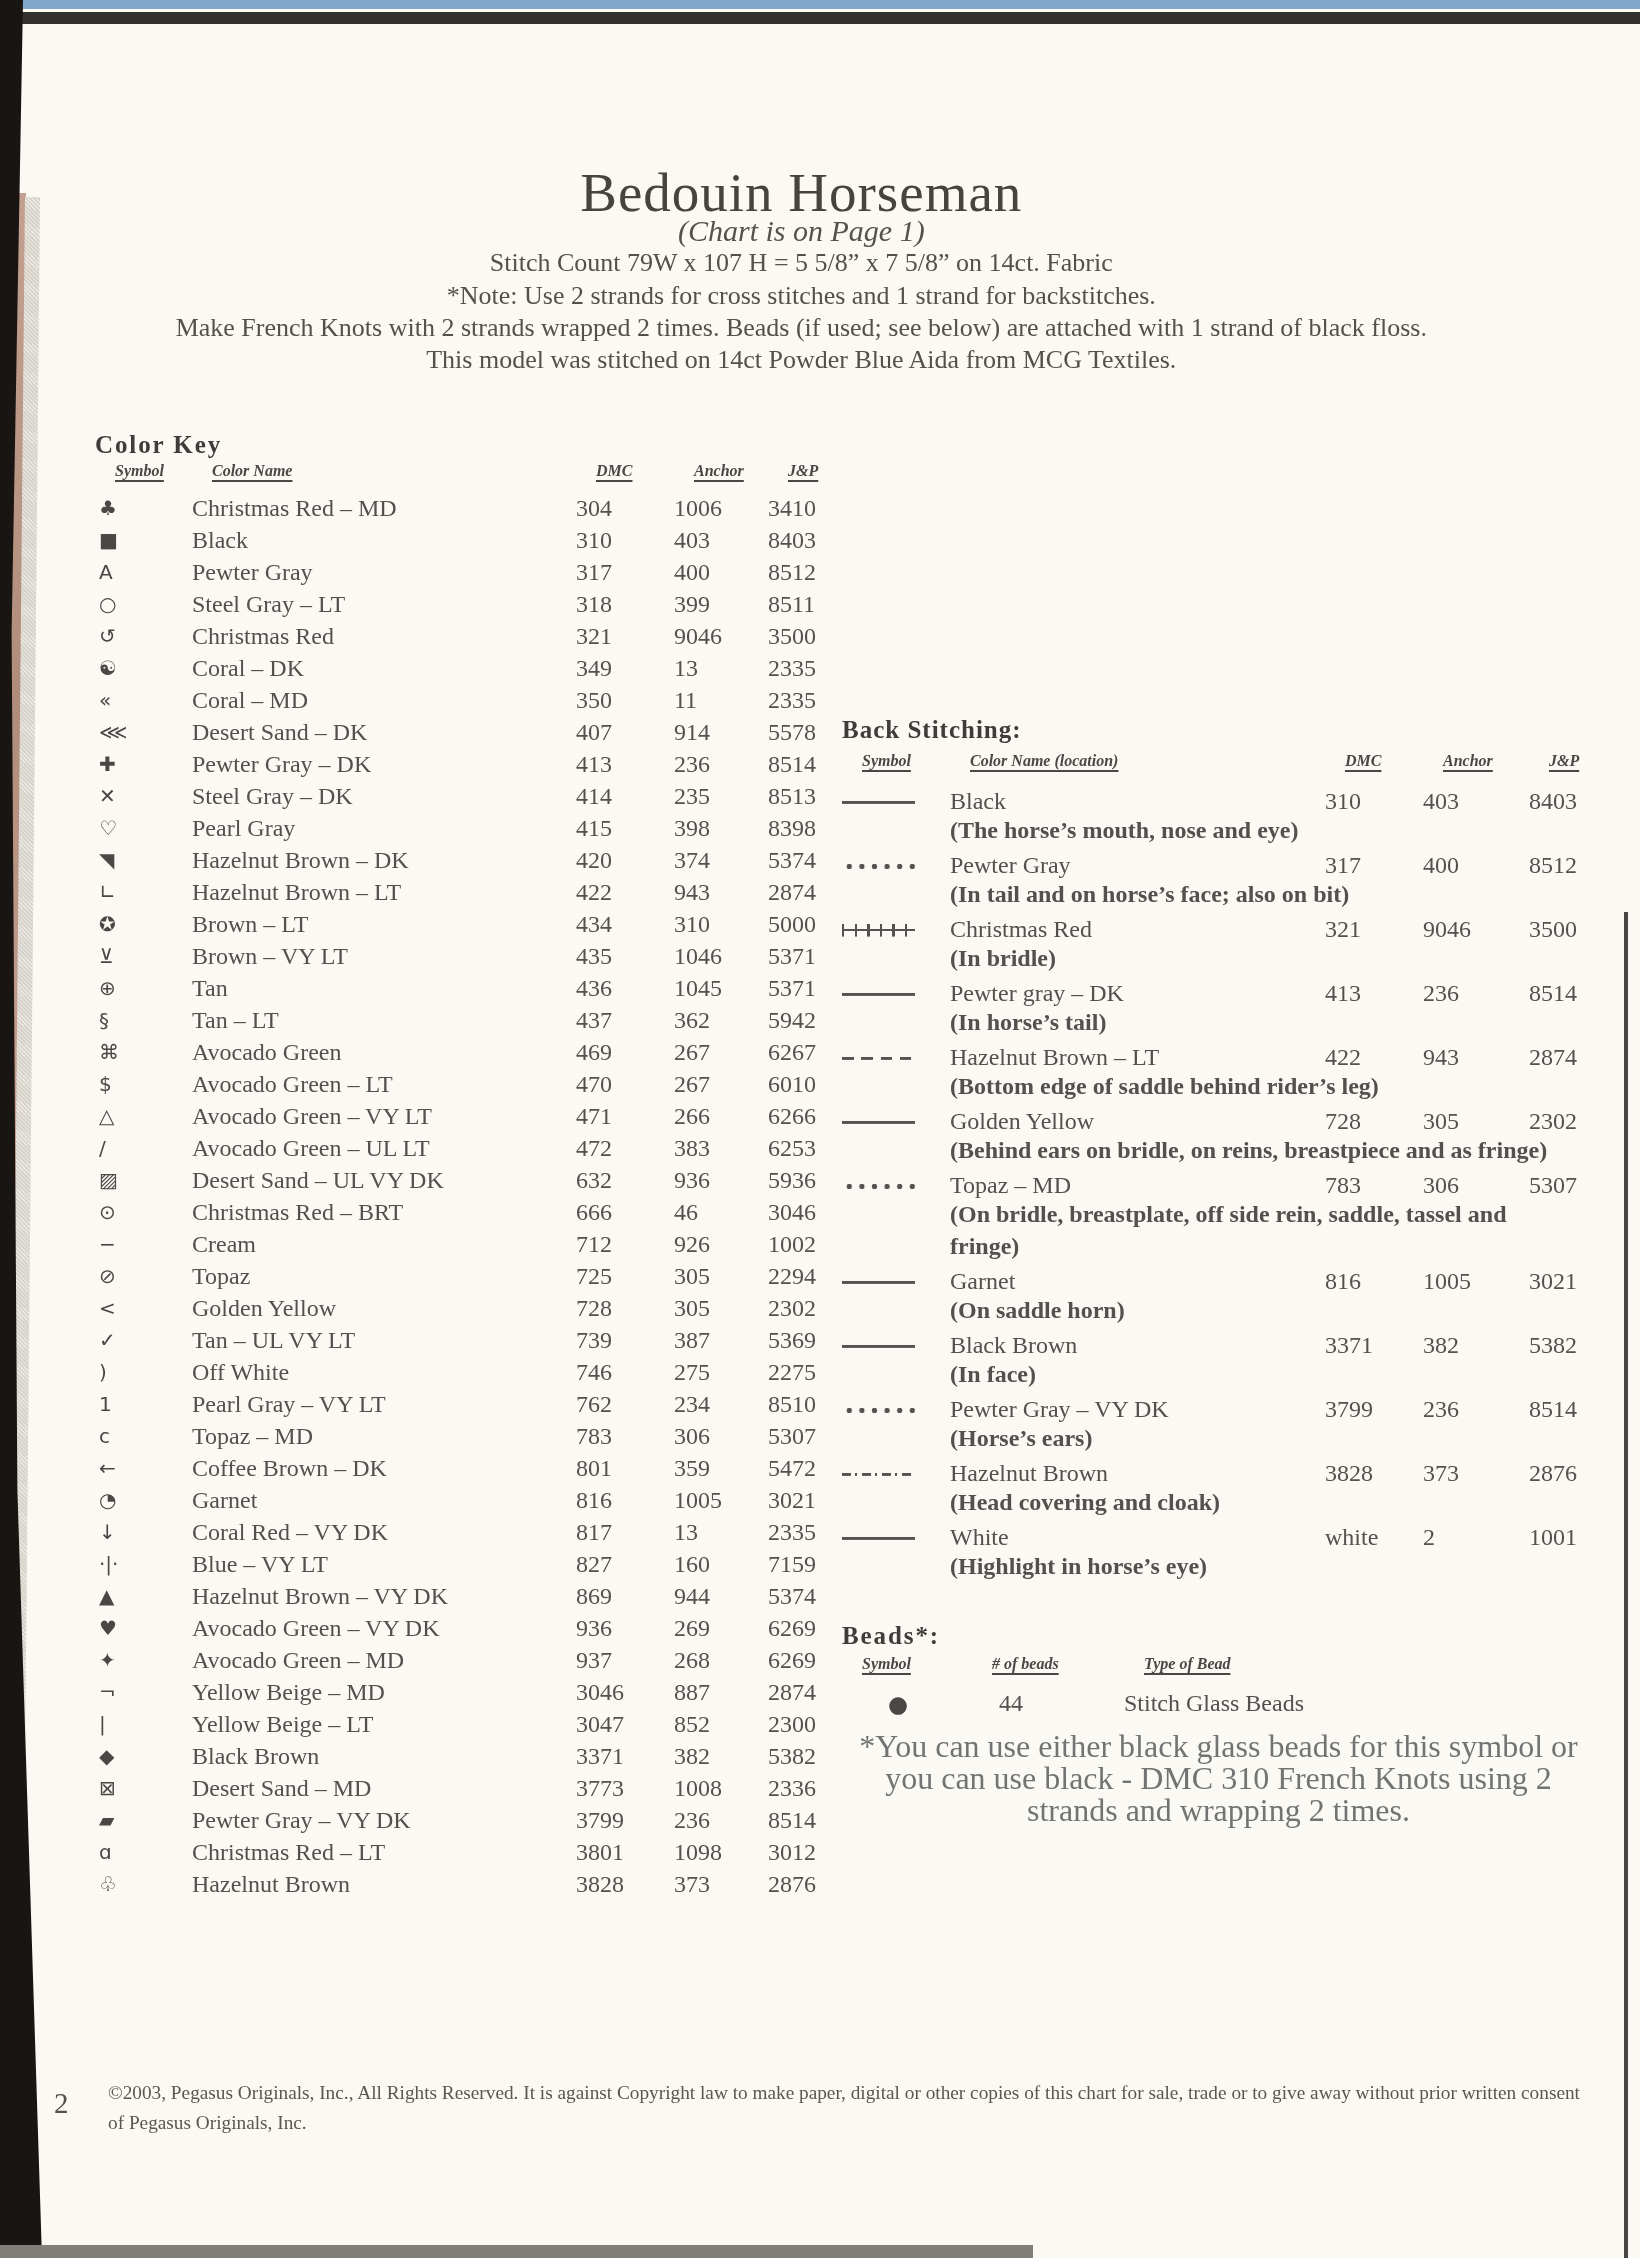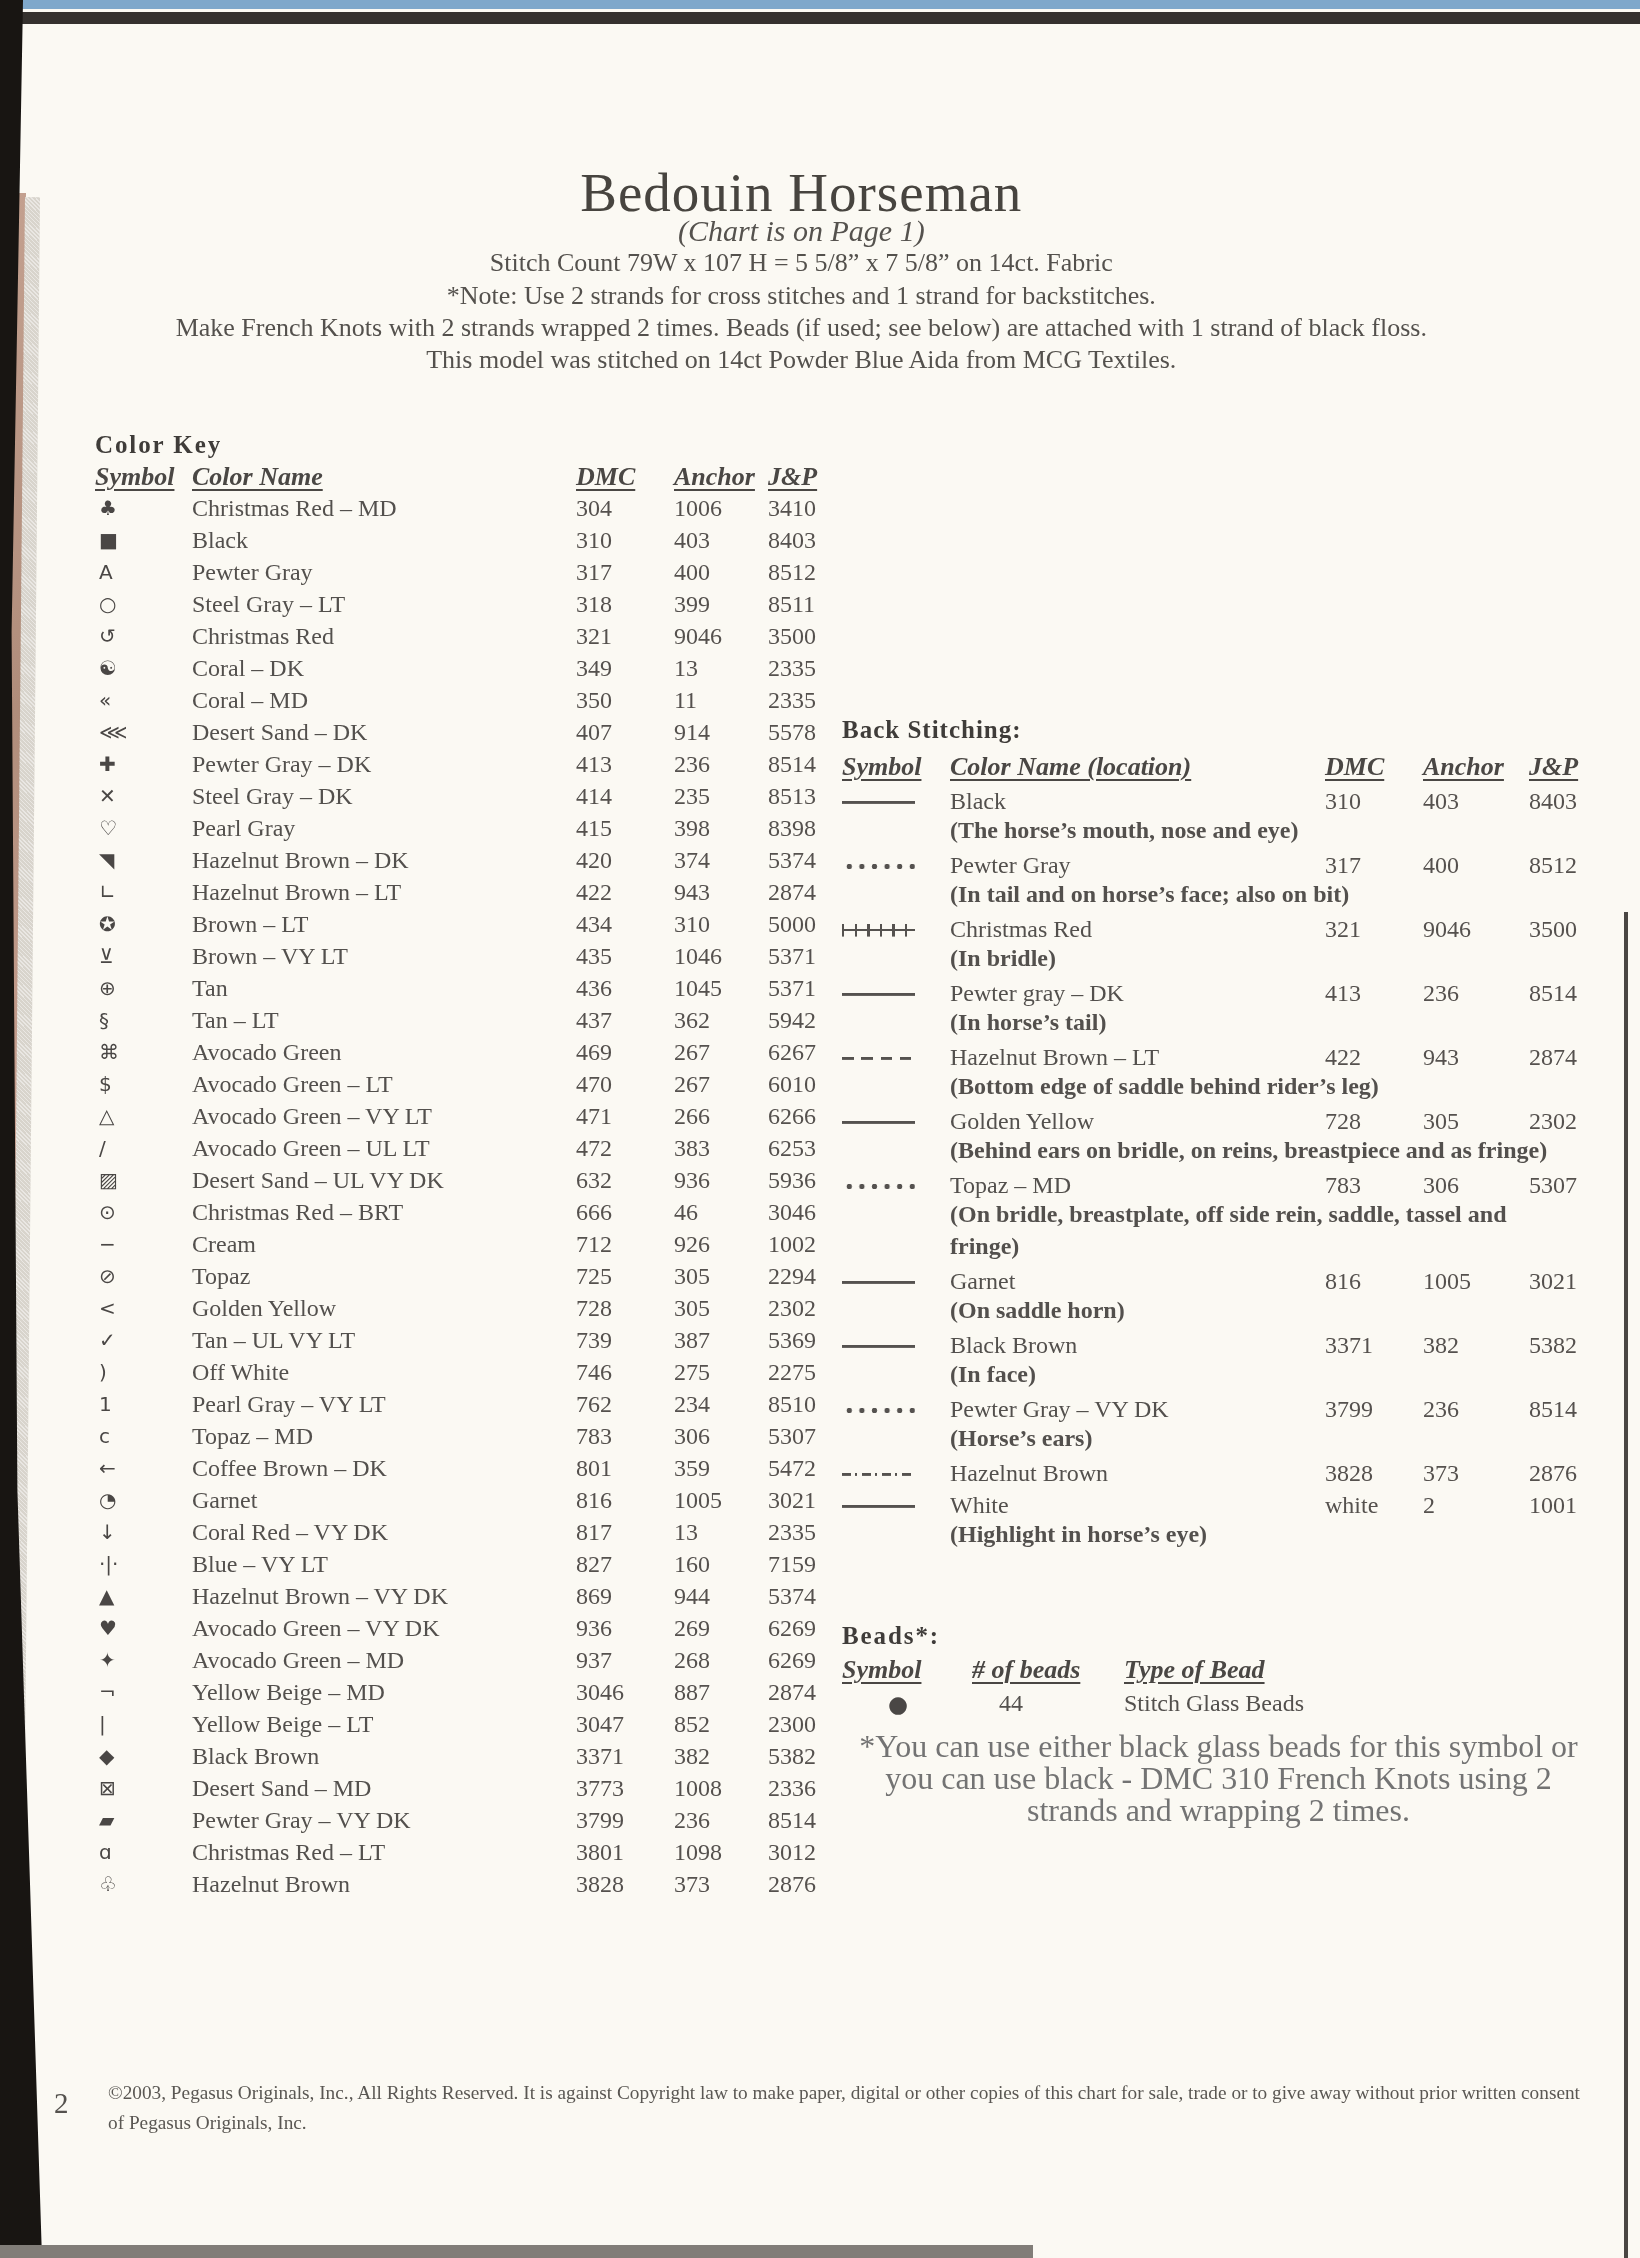--- a/index.html
+++ b/index.html
@@ -19,22 +19,22 @@
   .edge-right{position:absolute;left:1624px;top:912px;width:3.9px;height:1346px;background:#4a4643;}
   .edge-bottom{position:absolute;left:0;top:2245px;width:1033px;height:13.5px;background:#817d78;}
   
   .header{position:absolute;left:19.3px;top:0;width:1564px;text-align:center;}
   .title{position:relative;margin:16px;top:145px;font-size:55px;font-weight:normal;color:#47443f;letter-spacing:1px;}
   .subtitle{position:absolute;left:0;top:214px;width:100%;font-style:italic;font-size:30px;color:#55524e;}
   .hline{position:absolute;left:0;width:100%;font-size:26px;color:#54514d;}
   .hline1{top:248px}.hline2{top:281px}.hline3{top:313px}.hline4{top:345px}
   
   .section-heading{position:absolute;font-size:25px;font-weight:bold;color:#3f3c39;letter-spacing:1.9px;}
-  .col-head{font-size:26px;font-weight:bold;font-style:italic;color:#4a4744;
-        text-decoration:underline;text-decoration-thickness:1.9px;text-underline-offset:3.9px;}
+  .col-head{font-size:16px;font-weight:bold;font-style:italic;color:#4a4744;
+        text-decoration:underline;text-decoration-thickness:1.9px;text-underline-offset:3.9px;margin-left:20px;}
   .cell{display:block;}
   .sym{font-family:"DejaVu Sans",sans-serif;font-size:20px;color:#4a4745;padding-left:3.9px;}
   .name{font-size:24px;color:#53504d;}
   .num{font-size:24px;color:#55514e;}
   
   .ck-header{position:absolute;left:95px;top:462px;width:772px;display:grid;
         grid-template-columns:97px 384px 98px 94px 89px;}
   #ck-rows{position:absolute;left:95px;top:492px;width:772px;}
   .ck-row{display:grid;grid-template-columns:97px 384px 98px 94px 89px;height:32px;align-items:center;}
   
@@ -493,20 +493,21 @@
         <span class="cell num">8514</span>
       </div>
       <div class="bs-loc-row">(Horse’s ears)</div>
       <div class="bs-name-row">
         <span class="cell"><span class="ls ls-dashdot"></span></span>
         <span class="cell name">Hazelnut Brown</span>
         <span class="cell num">3828</span>
         <span class="cell num">373</span>
         <span class="cell num">2876</span>
       </div>
+      <div class="bs-loc-row">(Head covering and cloak)</div>
       <div class="bs-name-row">
         <span class="cell"><span class="ls ls-solid"></span></span>
         <span class="cell name">White</span>
         <span class="cell num">white</span>
         <span class="cell num">2</span>
         <span class="cell num">1001</span>
       </div>
       <div class="bs-loc-row">(Highlight in horse’s eye)</div>
     </div>
 

